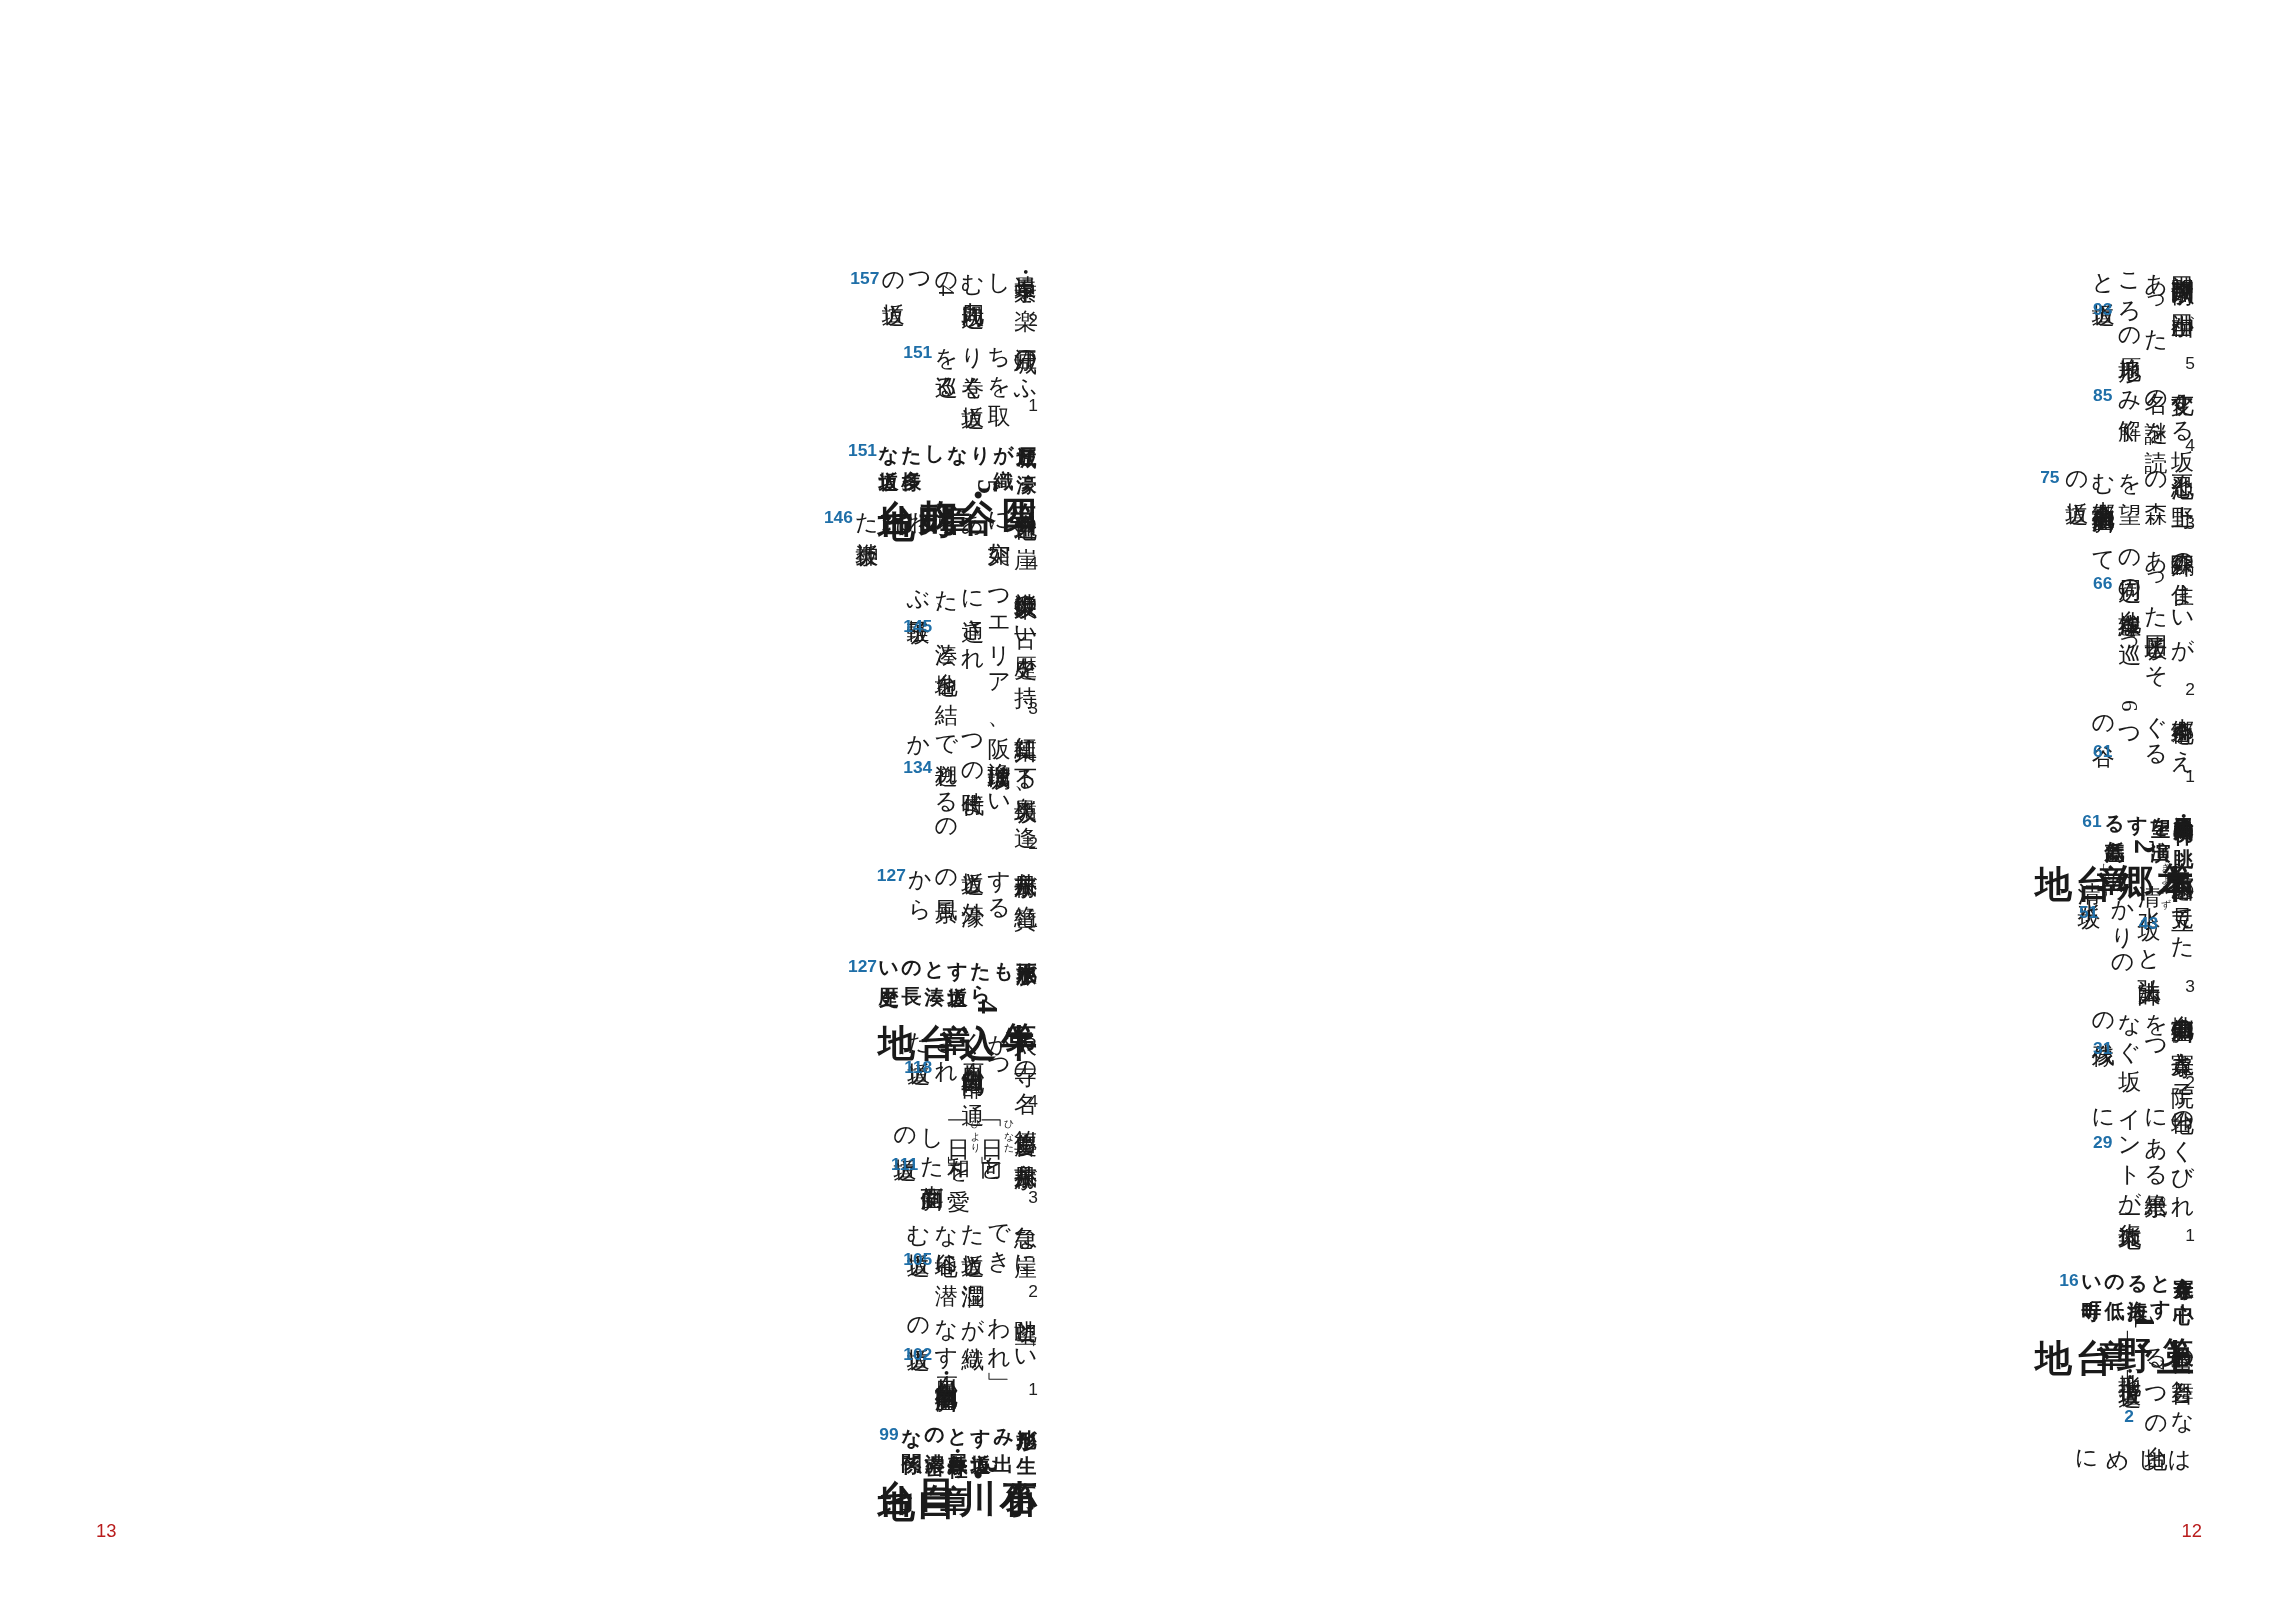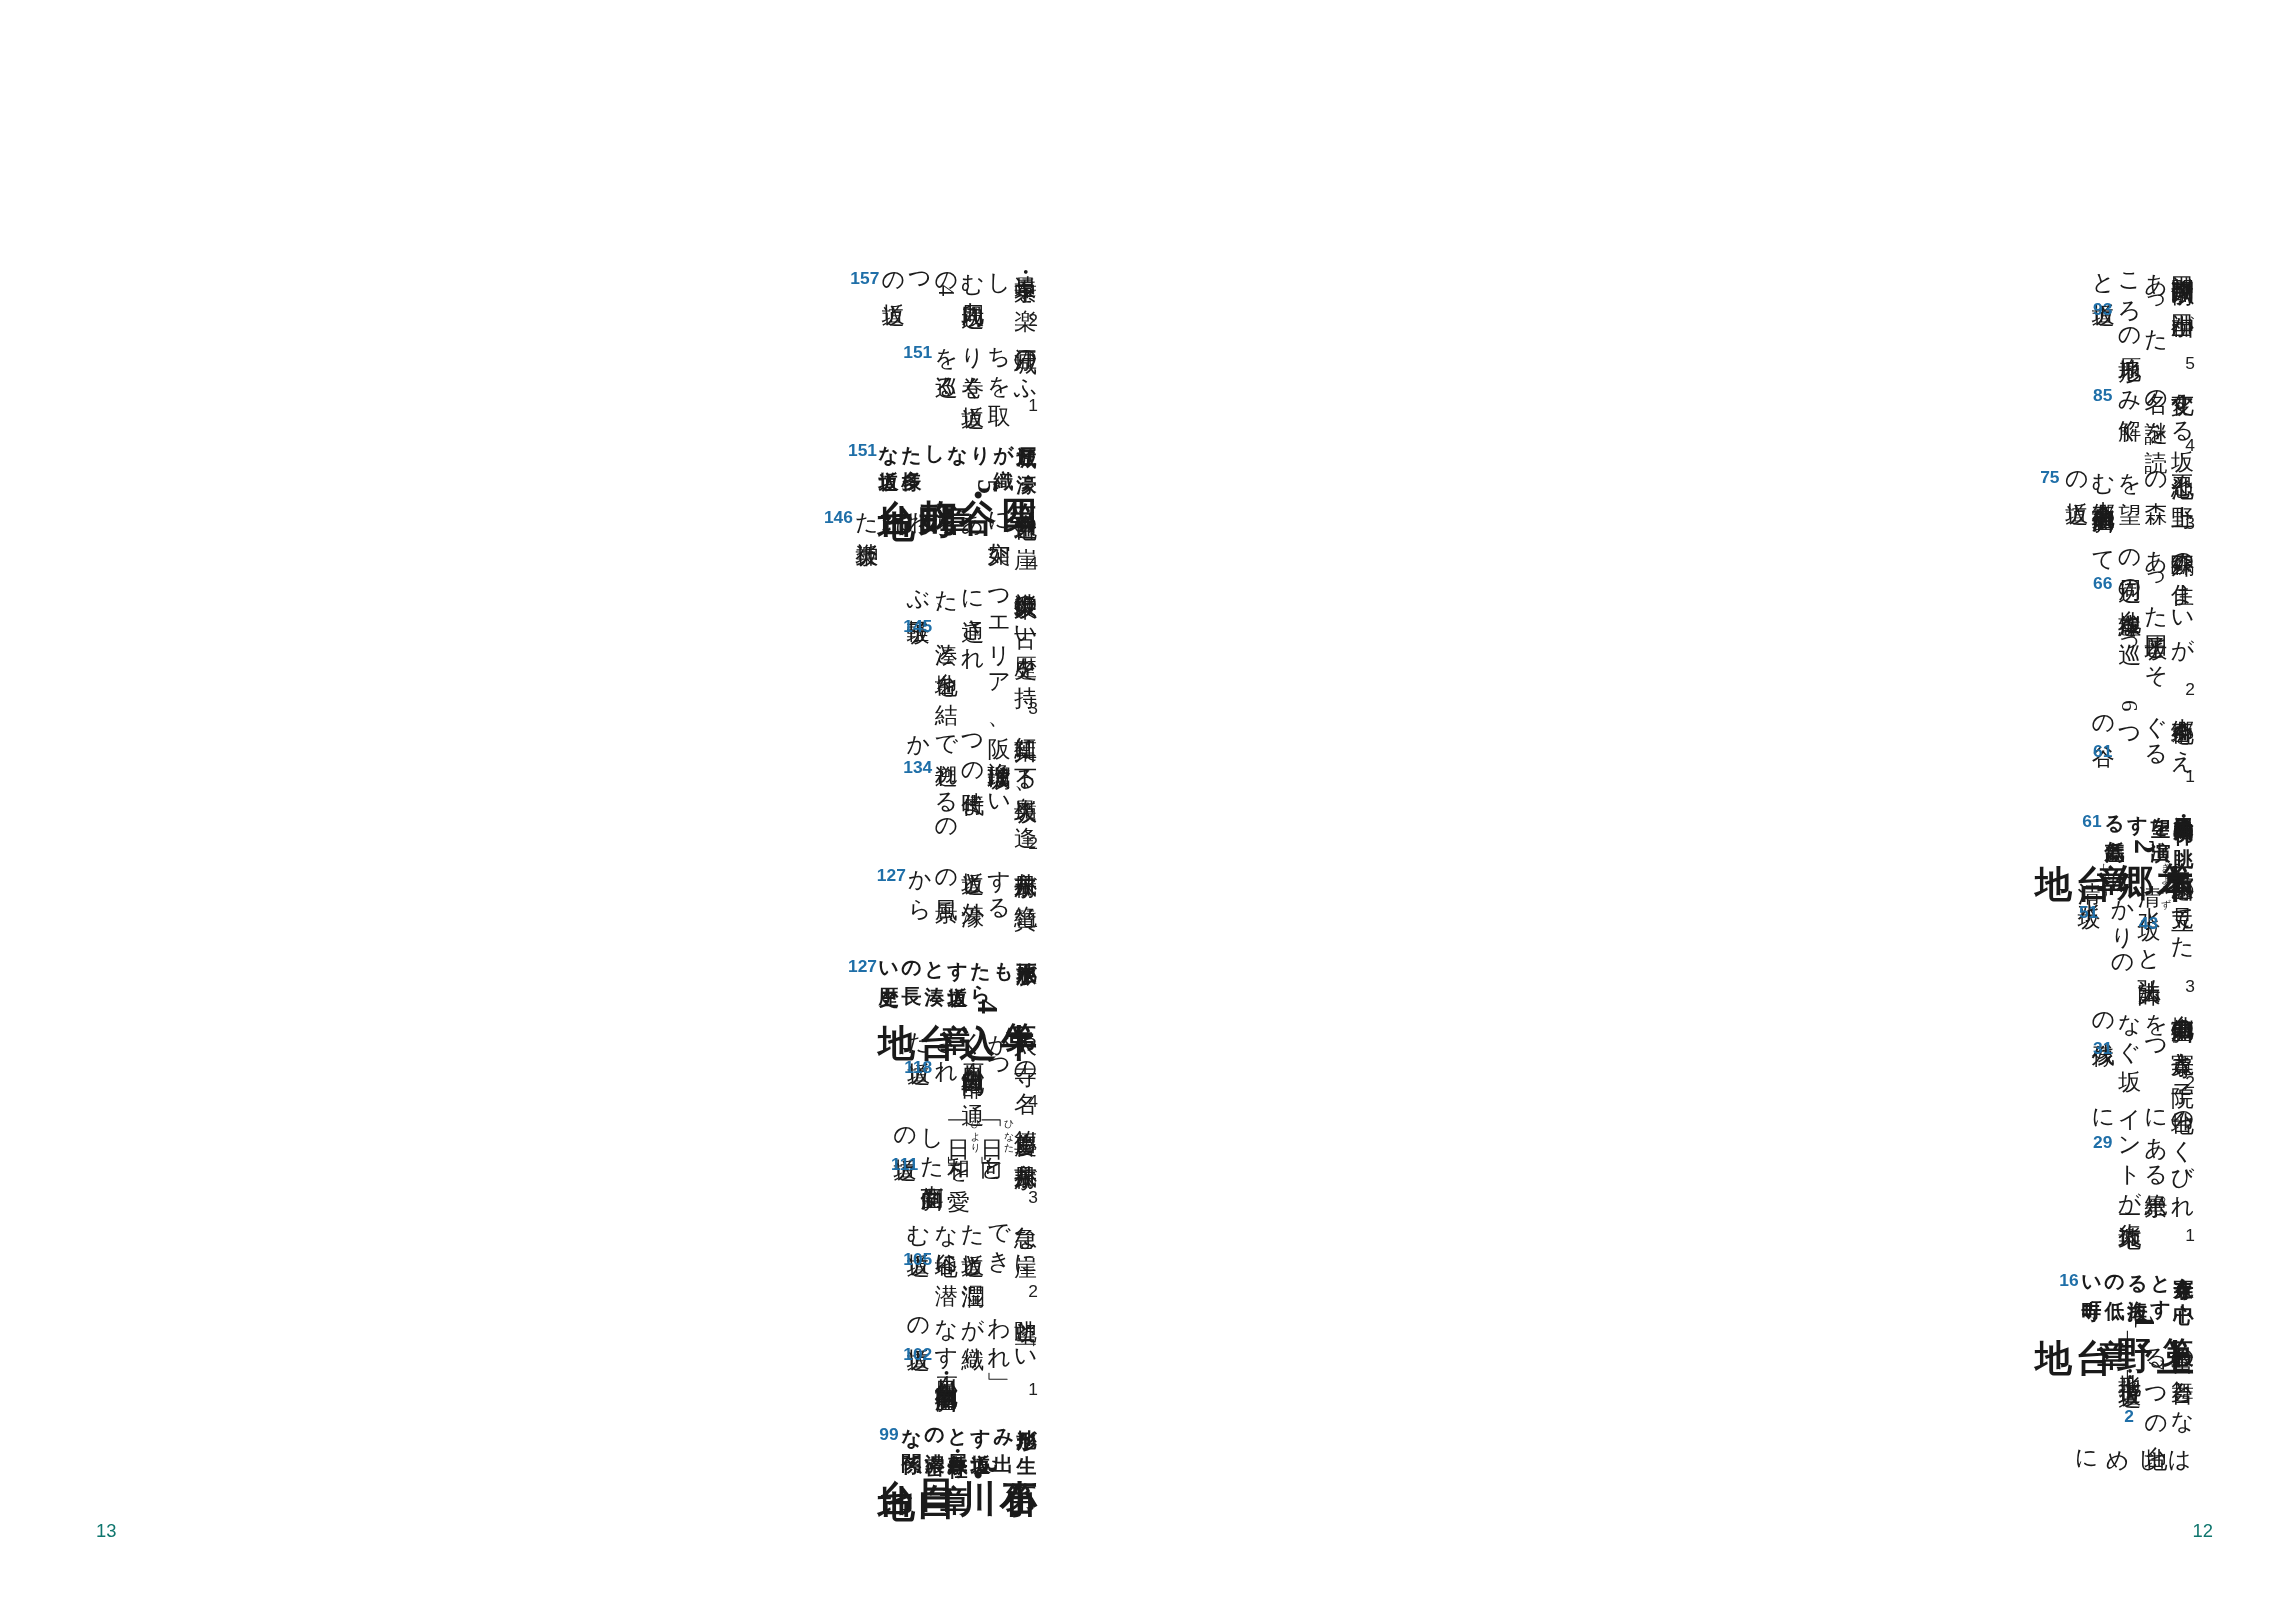--- a/index.html
+++ b/index.html
@@ -158,23 +158,23 @@
     font-size: 10px;
     letter-spacing: 0;
     font-weight: normal;
   }
 
   .folio {
     position: absolute;
     bottom: 81px;
     font-family: "Liberation Sans", sans-serif;
     font-size: 18.4px;
-    color: #0f766e;
-  }
-  .page-right .folio { right: 83px; text-align: center; }
+    color: #b91c1c;
+  }
+  .page-right .folio { right: 94px; text-align: center; }
   .page-left  .folio { left: 96px; }
 </style>
 </head>
 <body>
 
 <div id="spread">
 
   <div class="page page-right">
     <div class="vcols">
 

